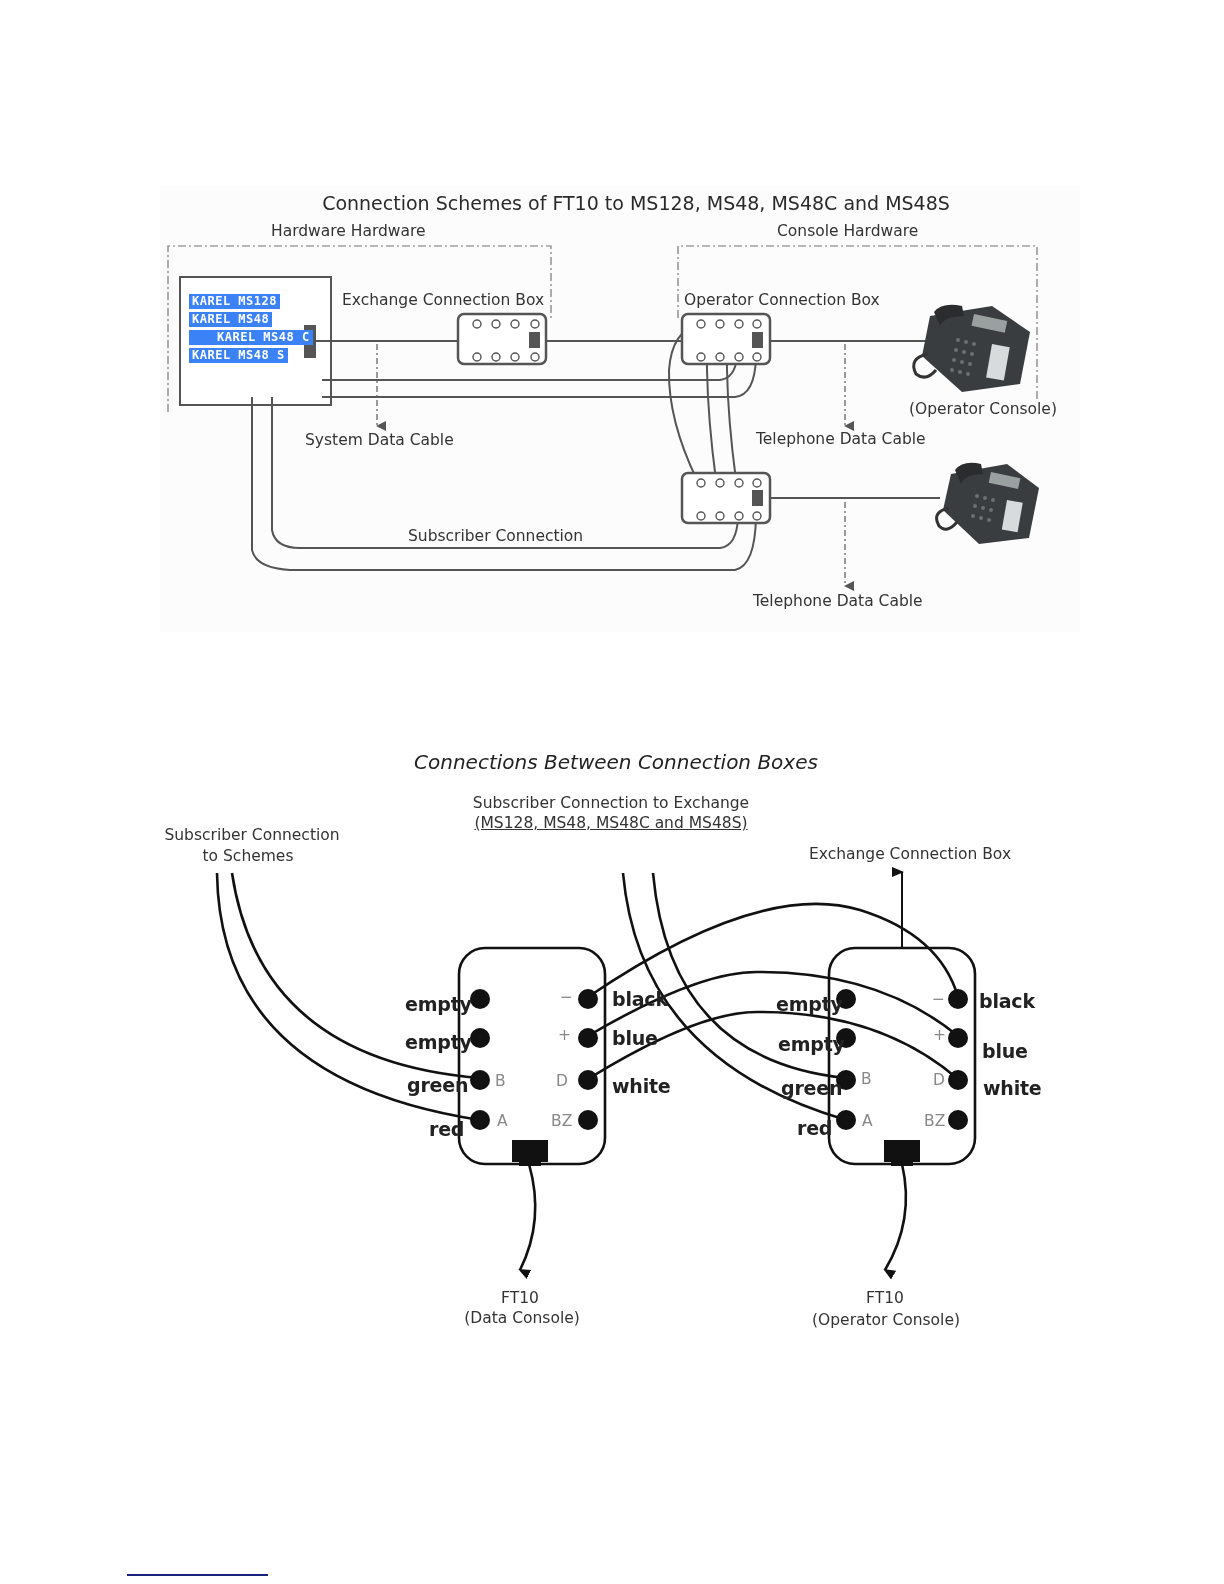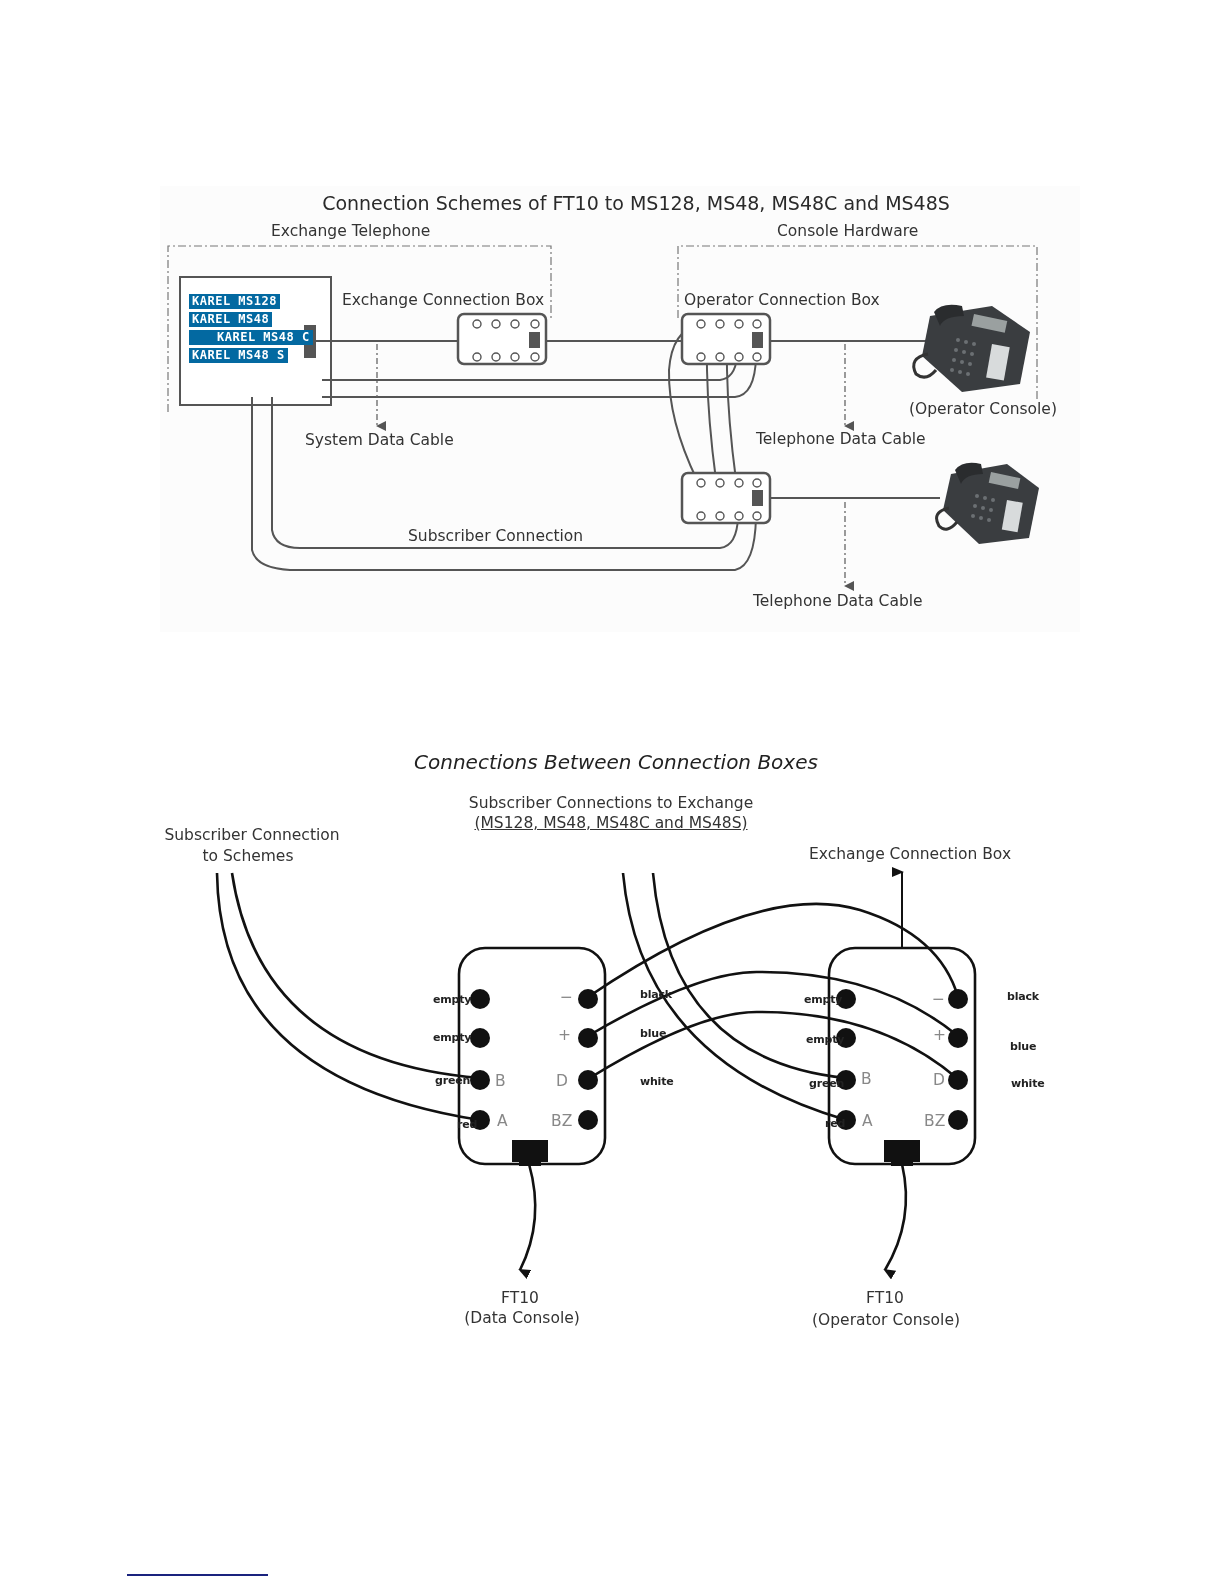--- a/index.html
+++ b/index.html
@@ -5,25 +5,25 @@
   html, body { margin:0; padding:0; background:#ffffff; }
   body { width:1224px; height:1584px; position:relative; overflow:hidden;
          font-family:"DejaVu Sans Condensed","DejaVu Sans", sans-serif; color:#222; }
   .panel { position:absolute; background:#fcfcfc; }
   #panel1 { left:160px; top:186px; width:920px; height:446px; }
   #panel2 { left:160px; top:742px; width:920px; height:600px; }
   svg { position:absolute; left:0; top:0; overflow:visible; }
   .lbl { position:absolute; white-space:nowrap; font-family:"DejaVu Sans", sans-serif; }
   .t1 { font-size:19px; color:#2a2a2a; }
   .t2 { font-size:15.5px; color:#333; }
-  .t3 { font-size:11px; color:#222; font-weight:bold; letter-spacing:-0.2px;margin-left:28px; }
+  .t3 { font-size:19px; color:#222; font-weight:bold; letter-spacing:-0.2px; }
   .title-b { font-size:20px; color:#222;font-style:italic; }
   .ul { text-decoration:underline; }
   .center { text-align:center; transform:translateX(-50%); }
-  .karel { position:absolute; background:#0369a1; color:#fff; font:bold 12px "DejaVu Sans Mono", monospace;
+  .karel { position:absolute; background:#3b82f6; color:#fff; font:bold 12px "DejaVu Sans Mono", monospace;
            padding:0 3px; height:15px; line-height:15px; letter-spacing:0.5px; }
   .footer-line { position:absolute; left:127px; top:1574px; width:141px; height:2px; background:#1a237e; }
 </style>
 </head>
 <body>
 
 <div class="panel" id="panel1"></div>
 
 <svg width="1224" height="1584">
   <defs>
@@ -139,21 +139,21 @@
         <circle cx="56" cy="54" r="2"></circle>
       <circle cx="38" cy="60" r="2"></circle>
         <circle cx="46" cy="62" r="2"></circle>
         <circle cx="54" cy="64" r="2"></circle>
     </g>
     <path d="M14,52 Q-4,56 4,70 Q12,78 22,66" fill="none" stroke="#333" stroke-width="3"></path>
   </g>
 </svg>
 
 <div class="lbl t1 center" style="left:636px; top:192px;">Connection Schemes of FT10 to MS128, MS48, MS48C and MS48S</div>
-<div class="lbl t2" style="left:271px; top:222px;">Exchange Telephone</div>
+<div class="lbl t2" style="left:271px; top:222px;">Hardware Hardware</div>
 <div class="lbl t2" style="left:777px; top:222px;">Console Hardware</div>
 <div class="lbl t2" style="left:342px; top:291px;">Exchange Connection Box</div>
 <div class="lbl t2" style="left:684px; top:291px;">Operator Connection Box</div>
 <div class="lbl t2" style="left:305px; top:431px;">System Data Cable</div>
 <div class="lbl t2" style="left:756px; top:430px;">Telephone Data Cable</div>
 <div class="lbl t2" style="left:909px; top:400px;">(Operator Console)</div>
 <div class="lbl t2" style="left:408px; top:527px;">Subscriber Connection</div>
 <div class="lbl t2" style="left:753px; top:592px;">Telephone Data Cable</div>
 
 <div class="karel" style="left:189px; top:294px;">KAREL MS128</div>
@@ -202,21 +202,21 @@
     <circle cx="958" cy="999" r="10"></circle>
       <circle cx="958" cy="1038" r="10"></circle>
       <circle cx="958" cy="1080" r="10"></circle>
       <circle cx="958" cy="1120" r="10"></circle>
     <rect x="884" y="1140" width="36" height="22"></rect>
       <rect x="891" y="1160" width="22" height="6"></rect>
   </g>
 </svg>
 
 <div class="lbl title-b center" style="left:616px; top:750px;">Connections Between Connection Boxes</div>
-<div class="lbl t2 center" style="left:611px; top:794px;">Subscriber Connections to Exchange</div>
+<div class="lbl t2 center" style="left:611px; top:794px;">Subscriber Connection to Exchange</div>
 <div class="lbl t2 center ul" style="left:611px; top:814px;">(MS128, MS48, MS48C and MS48S)</div>
 <div class="lbl t2 center" style="left:252px; top:826px;">Subscriber Connection</div>
 <div class="lbl t2 center" style="left:248px; top:847px;">to Schemes</div>
 <div class="lbl t2 center" style="left:910px; top:845px;">Exchange Connection Box</div>
 
 <div class="lbl t3" style="left:405px; top:993px;">empty</div>
 <div class="lbl t3" style="left:405px; top:1031px;">empty</div>
 <div class="lbl t3" style="left:407px; top:1074px;">green</div>
 <div class="lbl t3" style="left:429px; top:1118px;">red</div>
 <div class="lbl t2" style="left:495px; top:1072px; color:#888;">B</div>

